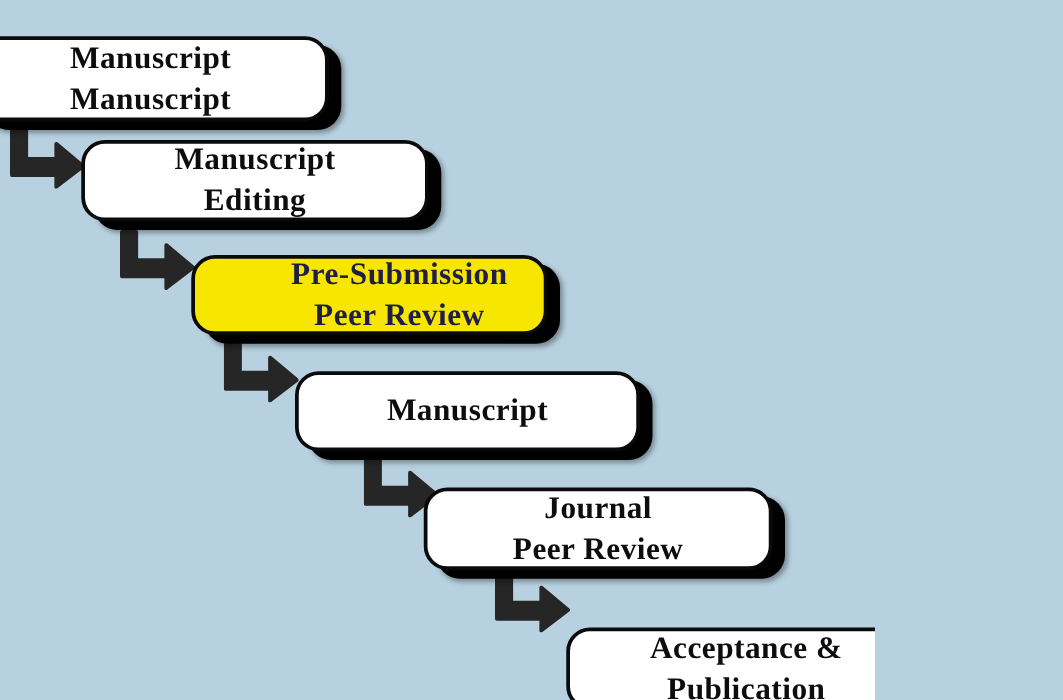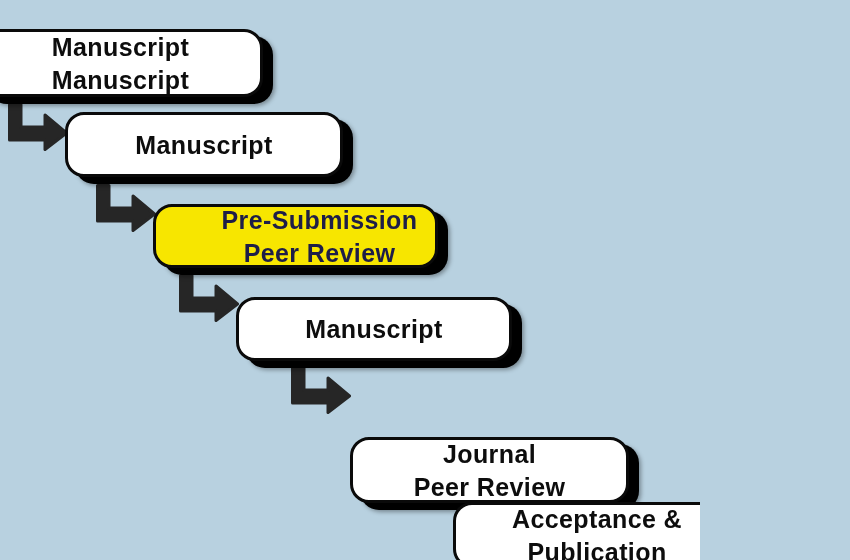--- a/index.html
+++ b/index.html
@@ -17,20 +17,21 @@
   body {
     font-family: "Liberation Sans", "DejaVu Sans", sans-serif;
     background: var(--background);
   }
   .canvas {
     position: relative;
     width: 700px;
     height: 560px;
     overflow: hidden;
     background: var(--background);
+    font-family: Liberation Serif, serif;
   }
   .step {
     position: absolute;
     display: flex;
     flex-direction: column;
     align-items: center;
     justify-content: center;
     gap: 3px;
     background: var(--box-fill);
     border: 3px solid var(--box-border);
@@ -46,21 +47,21 @@
     color: var(--text);
     white-space: nowrap;
   }
   .step.highlight { background: var(--highlight-fill); padding-left: 48px; }
   .step.highlight .line { color: var(--highlight-text); }
 
   .b1 { left: -22px; top: 29px;  width: 285px; height: 68px; }
   .b2 { left: 65px;  top: 112px; width: 278px; height: 65px; }
   .b3 { left: 153px; top: 204px; width: 285px; height: 64px; }
   .b4 { left: 236px; top: 297px; width: 276px; height: 64px; }
-  .b5 { left: 350px; top: 390px; width: 279px; height: 66px; margin-top: 47px; }
+  .b5 { left: 339px; top: 390px; width: 279px; height: 66px; }
   .b6 { left: 453px; top: 482px; width: 288px; height: 66px; margin-top: 20px; }
 
   .arrow { position: absolute; width: 60px; height: 48px; z-index: 1; }
   .arrow path {
     fill: var(--arrow);
     stroke: var(--arrow);
     stroke-width: 3px;
     stroke-linejoin: round;
   }
   .a1 { left: 8px;   top: 103px; }
@@ -78,20 +79,21 @@
     <span class="line">Manuscript</span>
     <span class="line">Manuscript</span>
   </div>
 
   <svg class="arrow a1" viewBox="0 0 60 48" aria-hidden="true">
     <path d="M1.5 1.5 H13 V24 H37 V12 L58.5 30 L37 46.5 V37 H1.5 Z"></path>
   </svg>
 
   <div class="step b2">
     <span class="line">Manuscript</span>
+    <span class="line">Editing</span>
   </div>
 
   <svg class="arrow a2" viewBox="0 0 60 48" aria-hidden="true">
     <path d="M1.5 1.5 H13 V24 H37 V12 L58.5 30 L37 46.5 V37 H1.5 Z"></path>
   </svg>
 
   <div class="step b3 highlight">
     <span class="line">Pre-Submission</span>
     <span class="line">Peer Review</span>
   </div>

